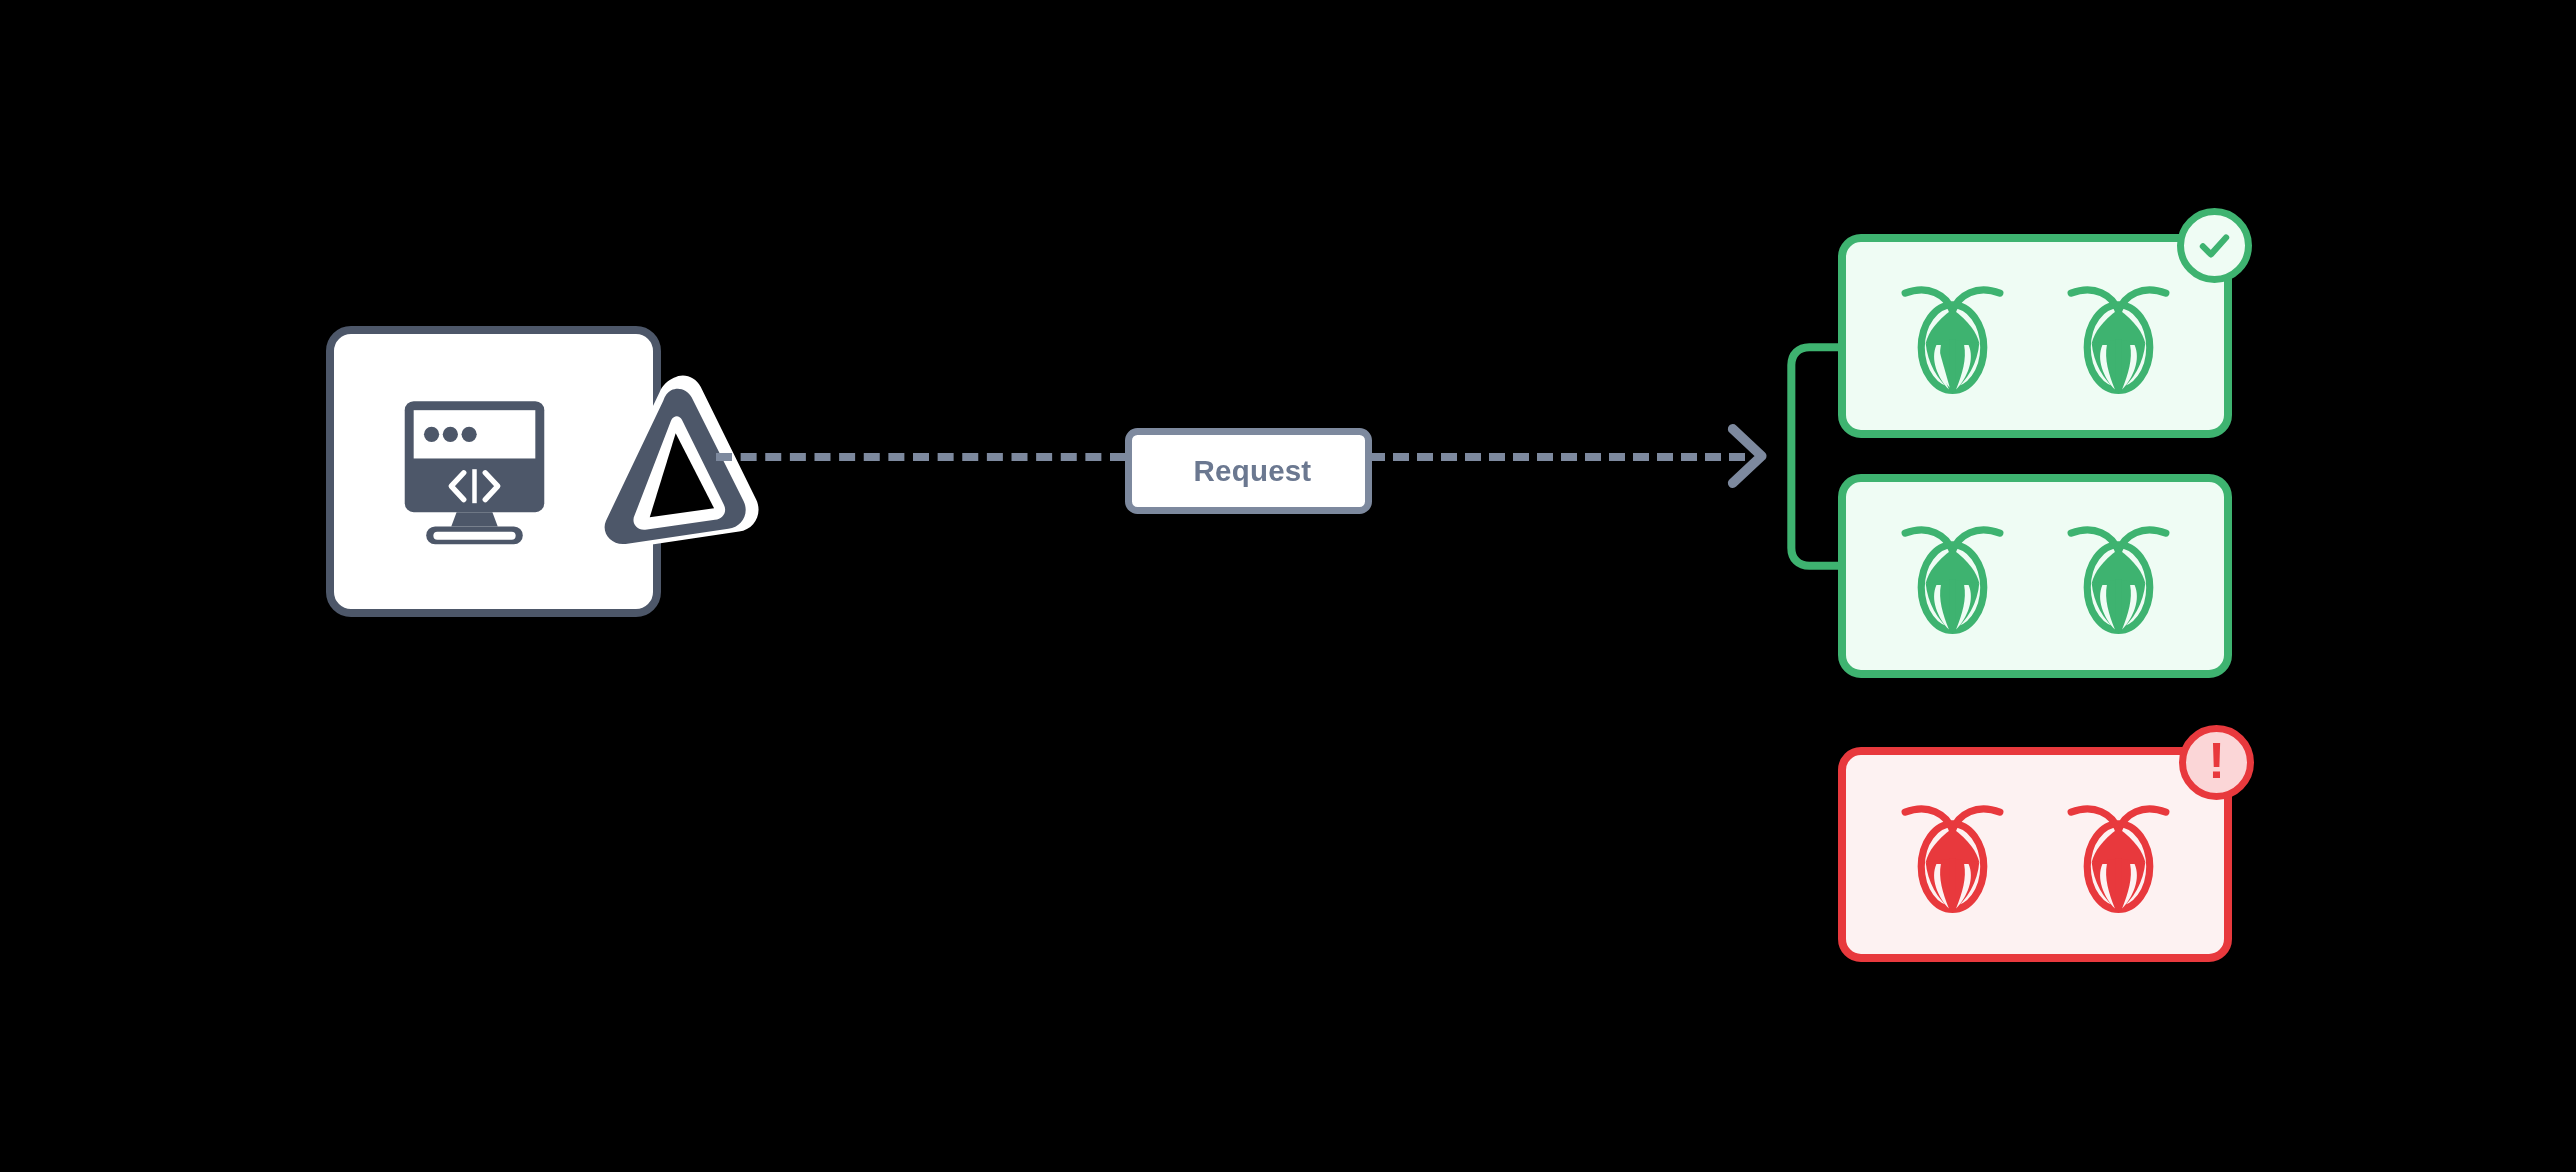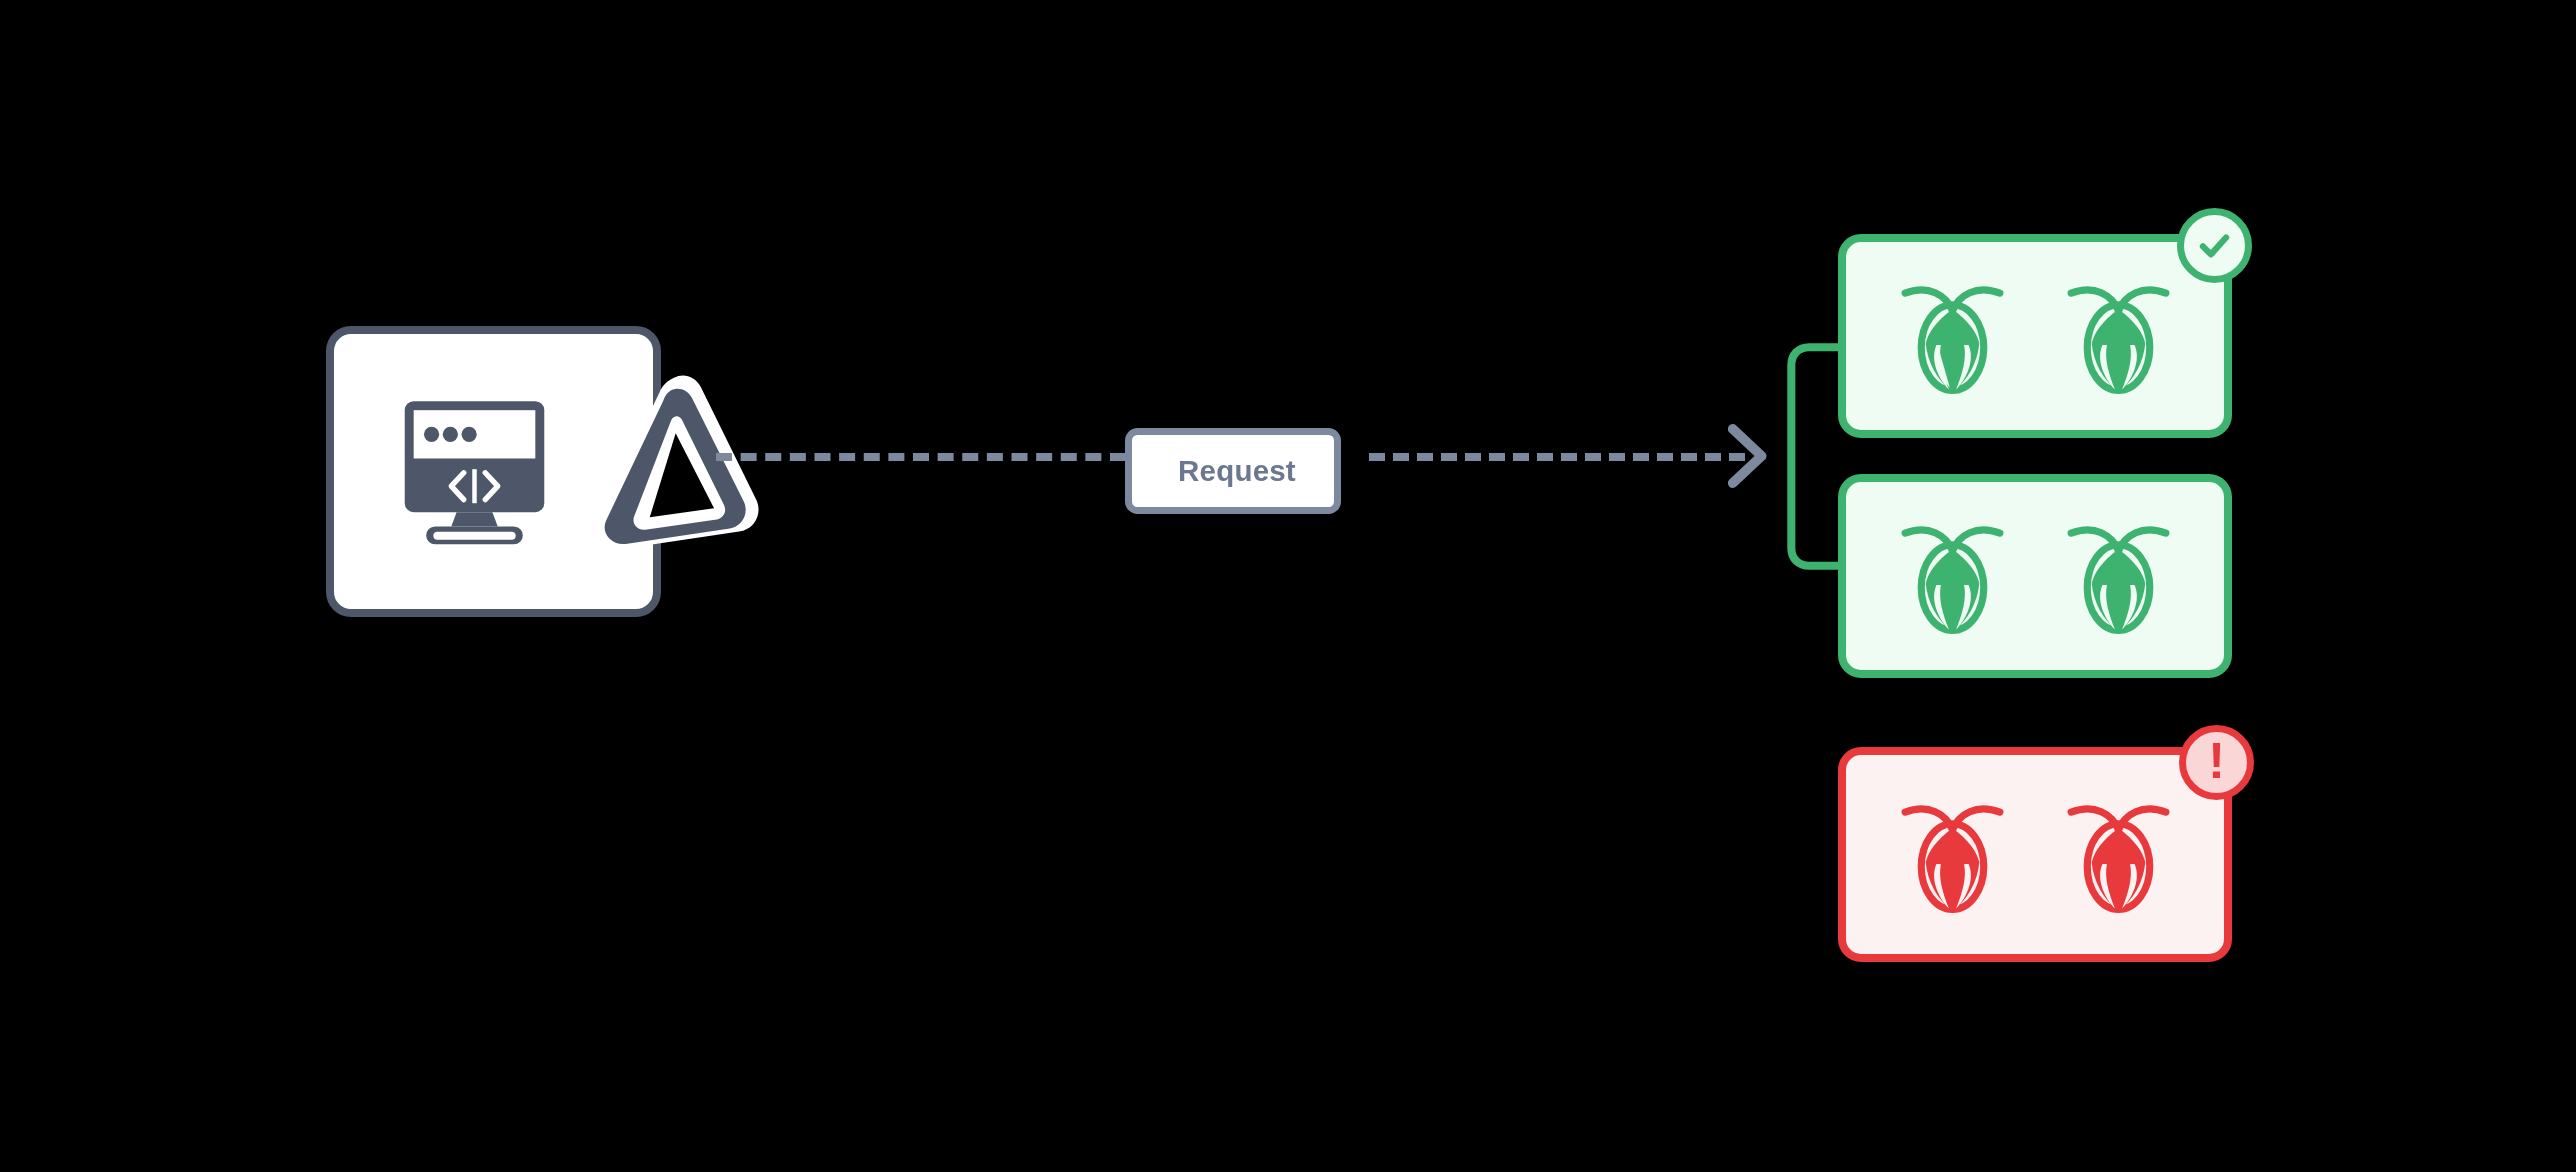--- a/index.html
+++ b/index.html
@@ -49,21 +49,21 @@
     height: 0;
     border-top: 8px dashed #7d899e;
     top: 453px;
   }
   #dash-left  { left: 716px;  width: 410px; }
   #dash-right { left: 1369px; width: 376px; }
 
   #request-box {
     left: 1125px;
     top: 428px;
-    width: 216px;
+    width: 247px;
     height: 86px;
     background: #ffffff;
     border: 7.2px solid #7d899e;
     border-radius: 12.5px;
     box-sizing: border-box;
     display: flex;
     align-items: center;
     justify-content: center;
     padding-left: 8px;
   }

